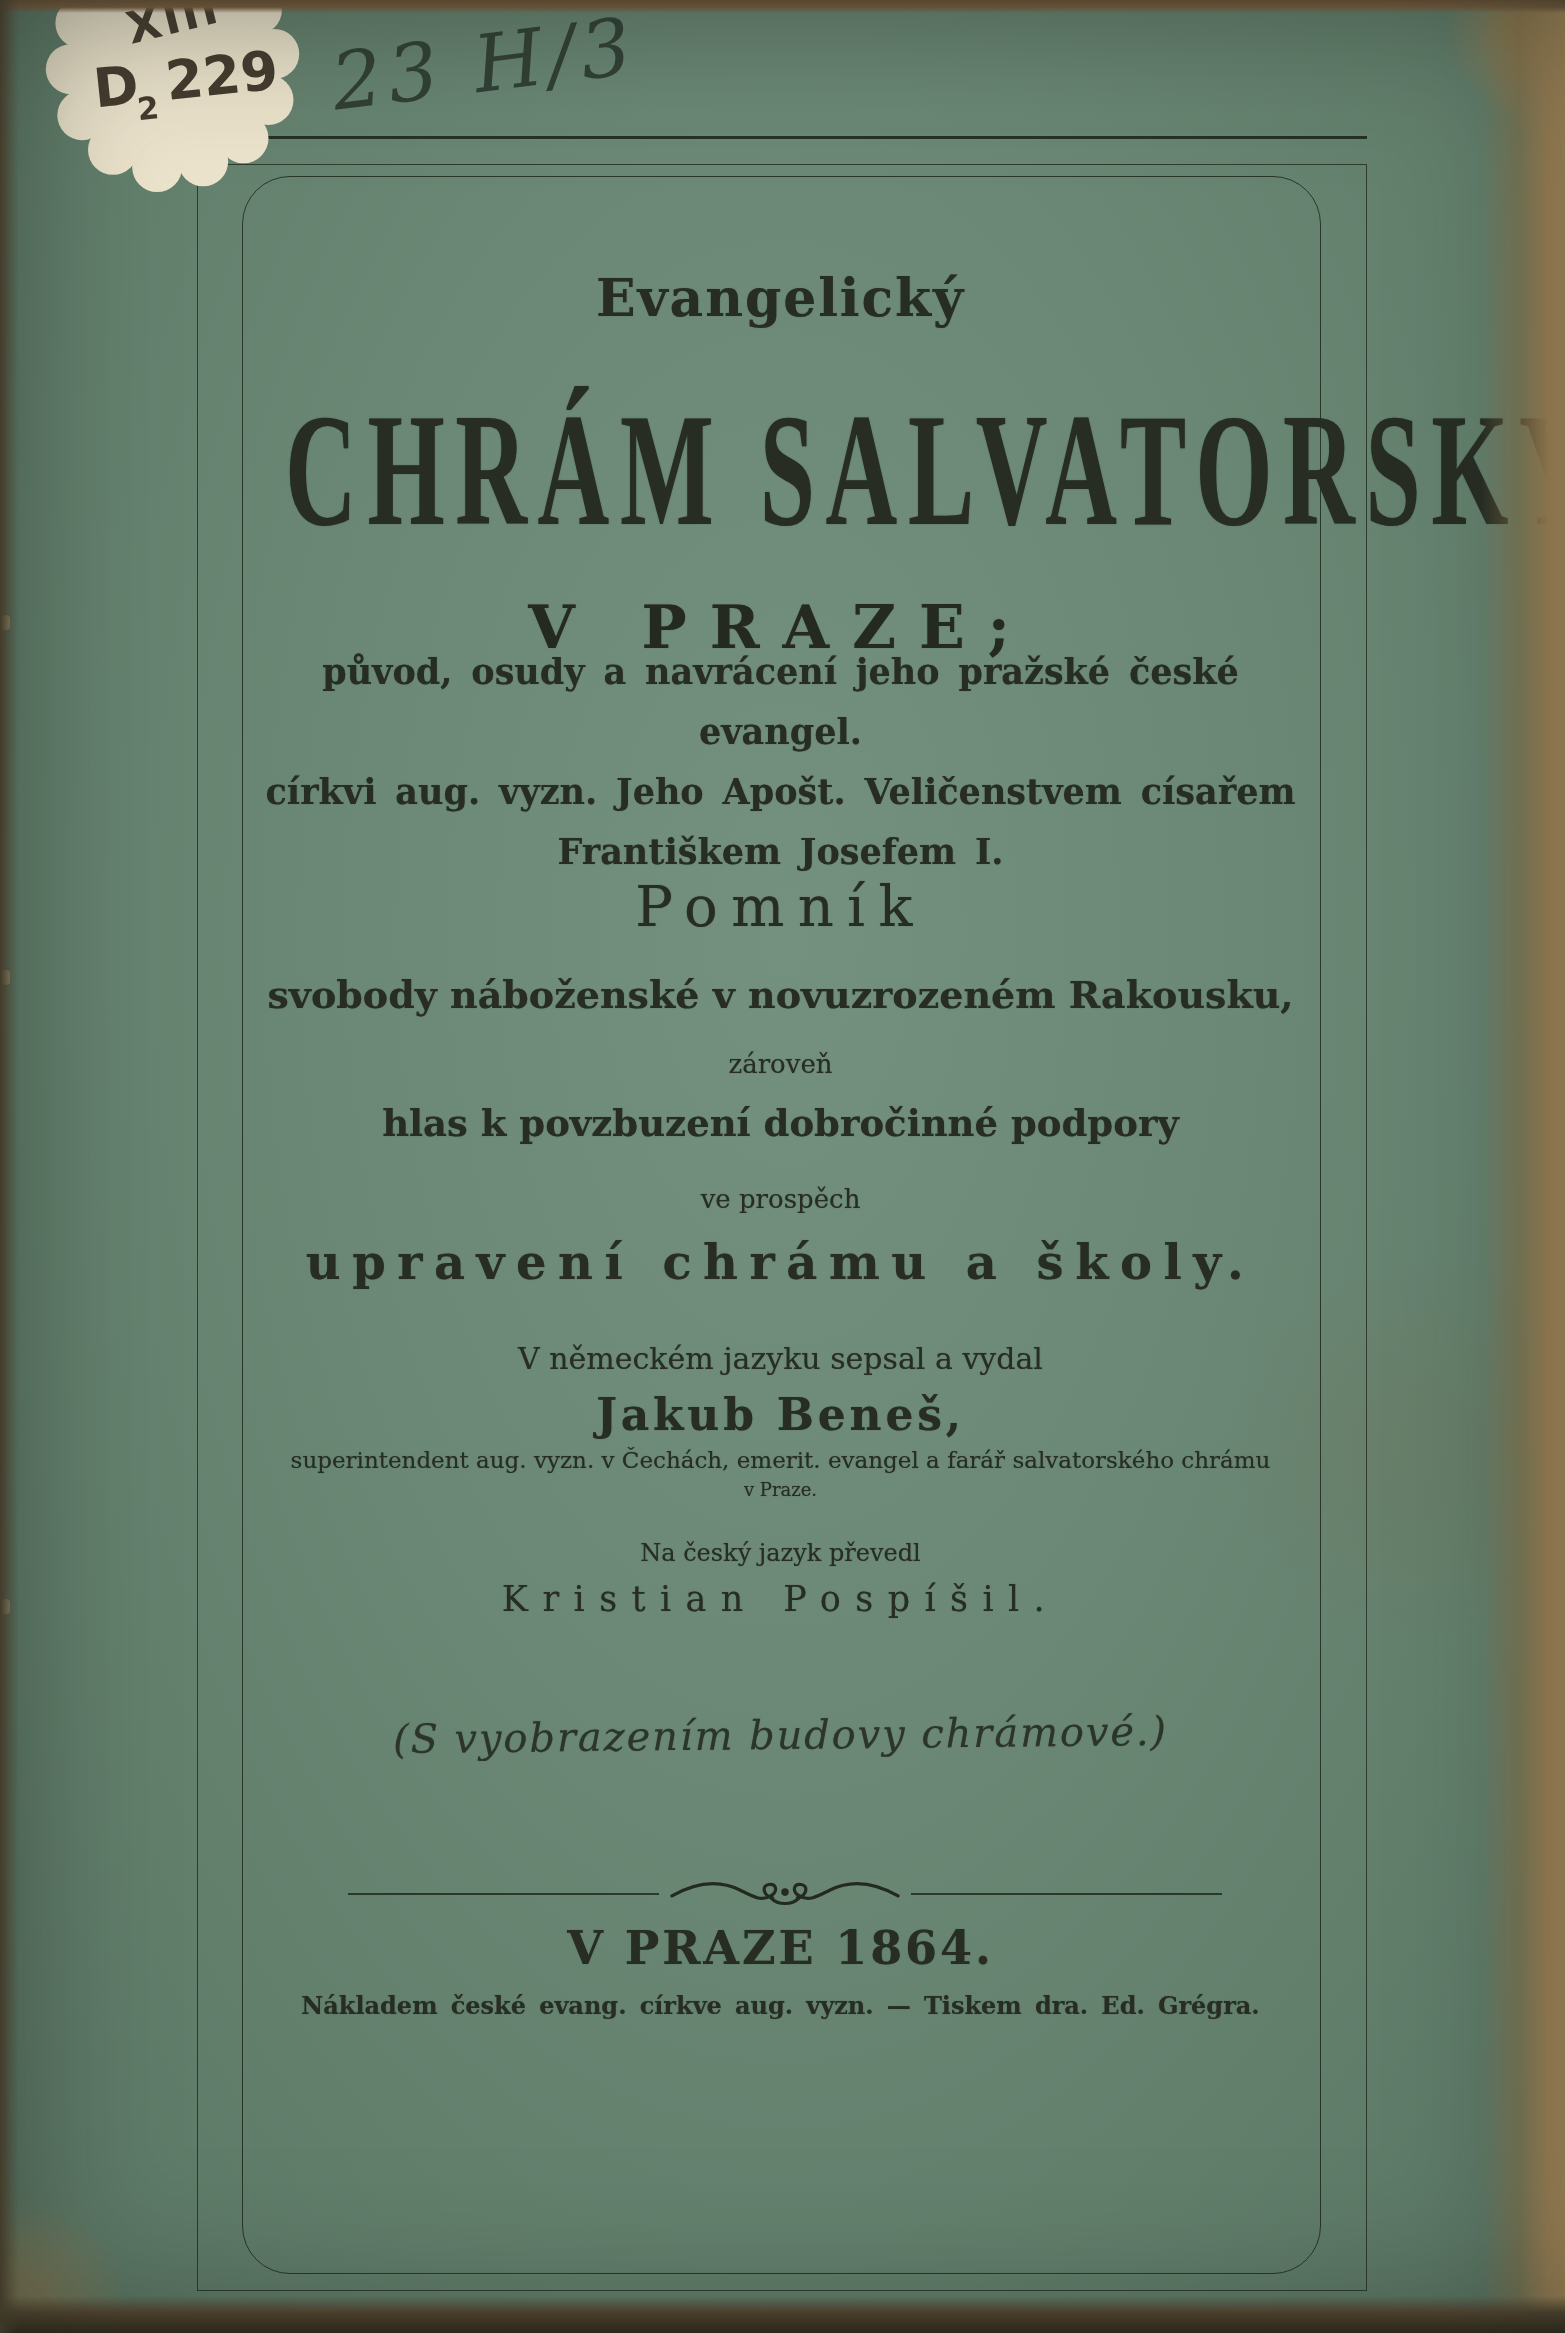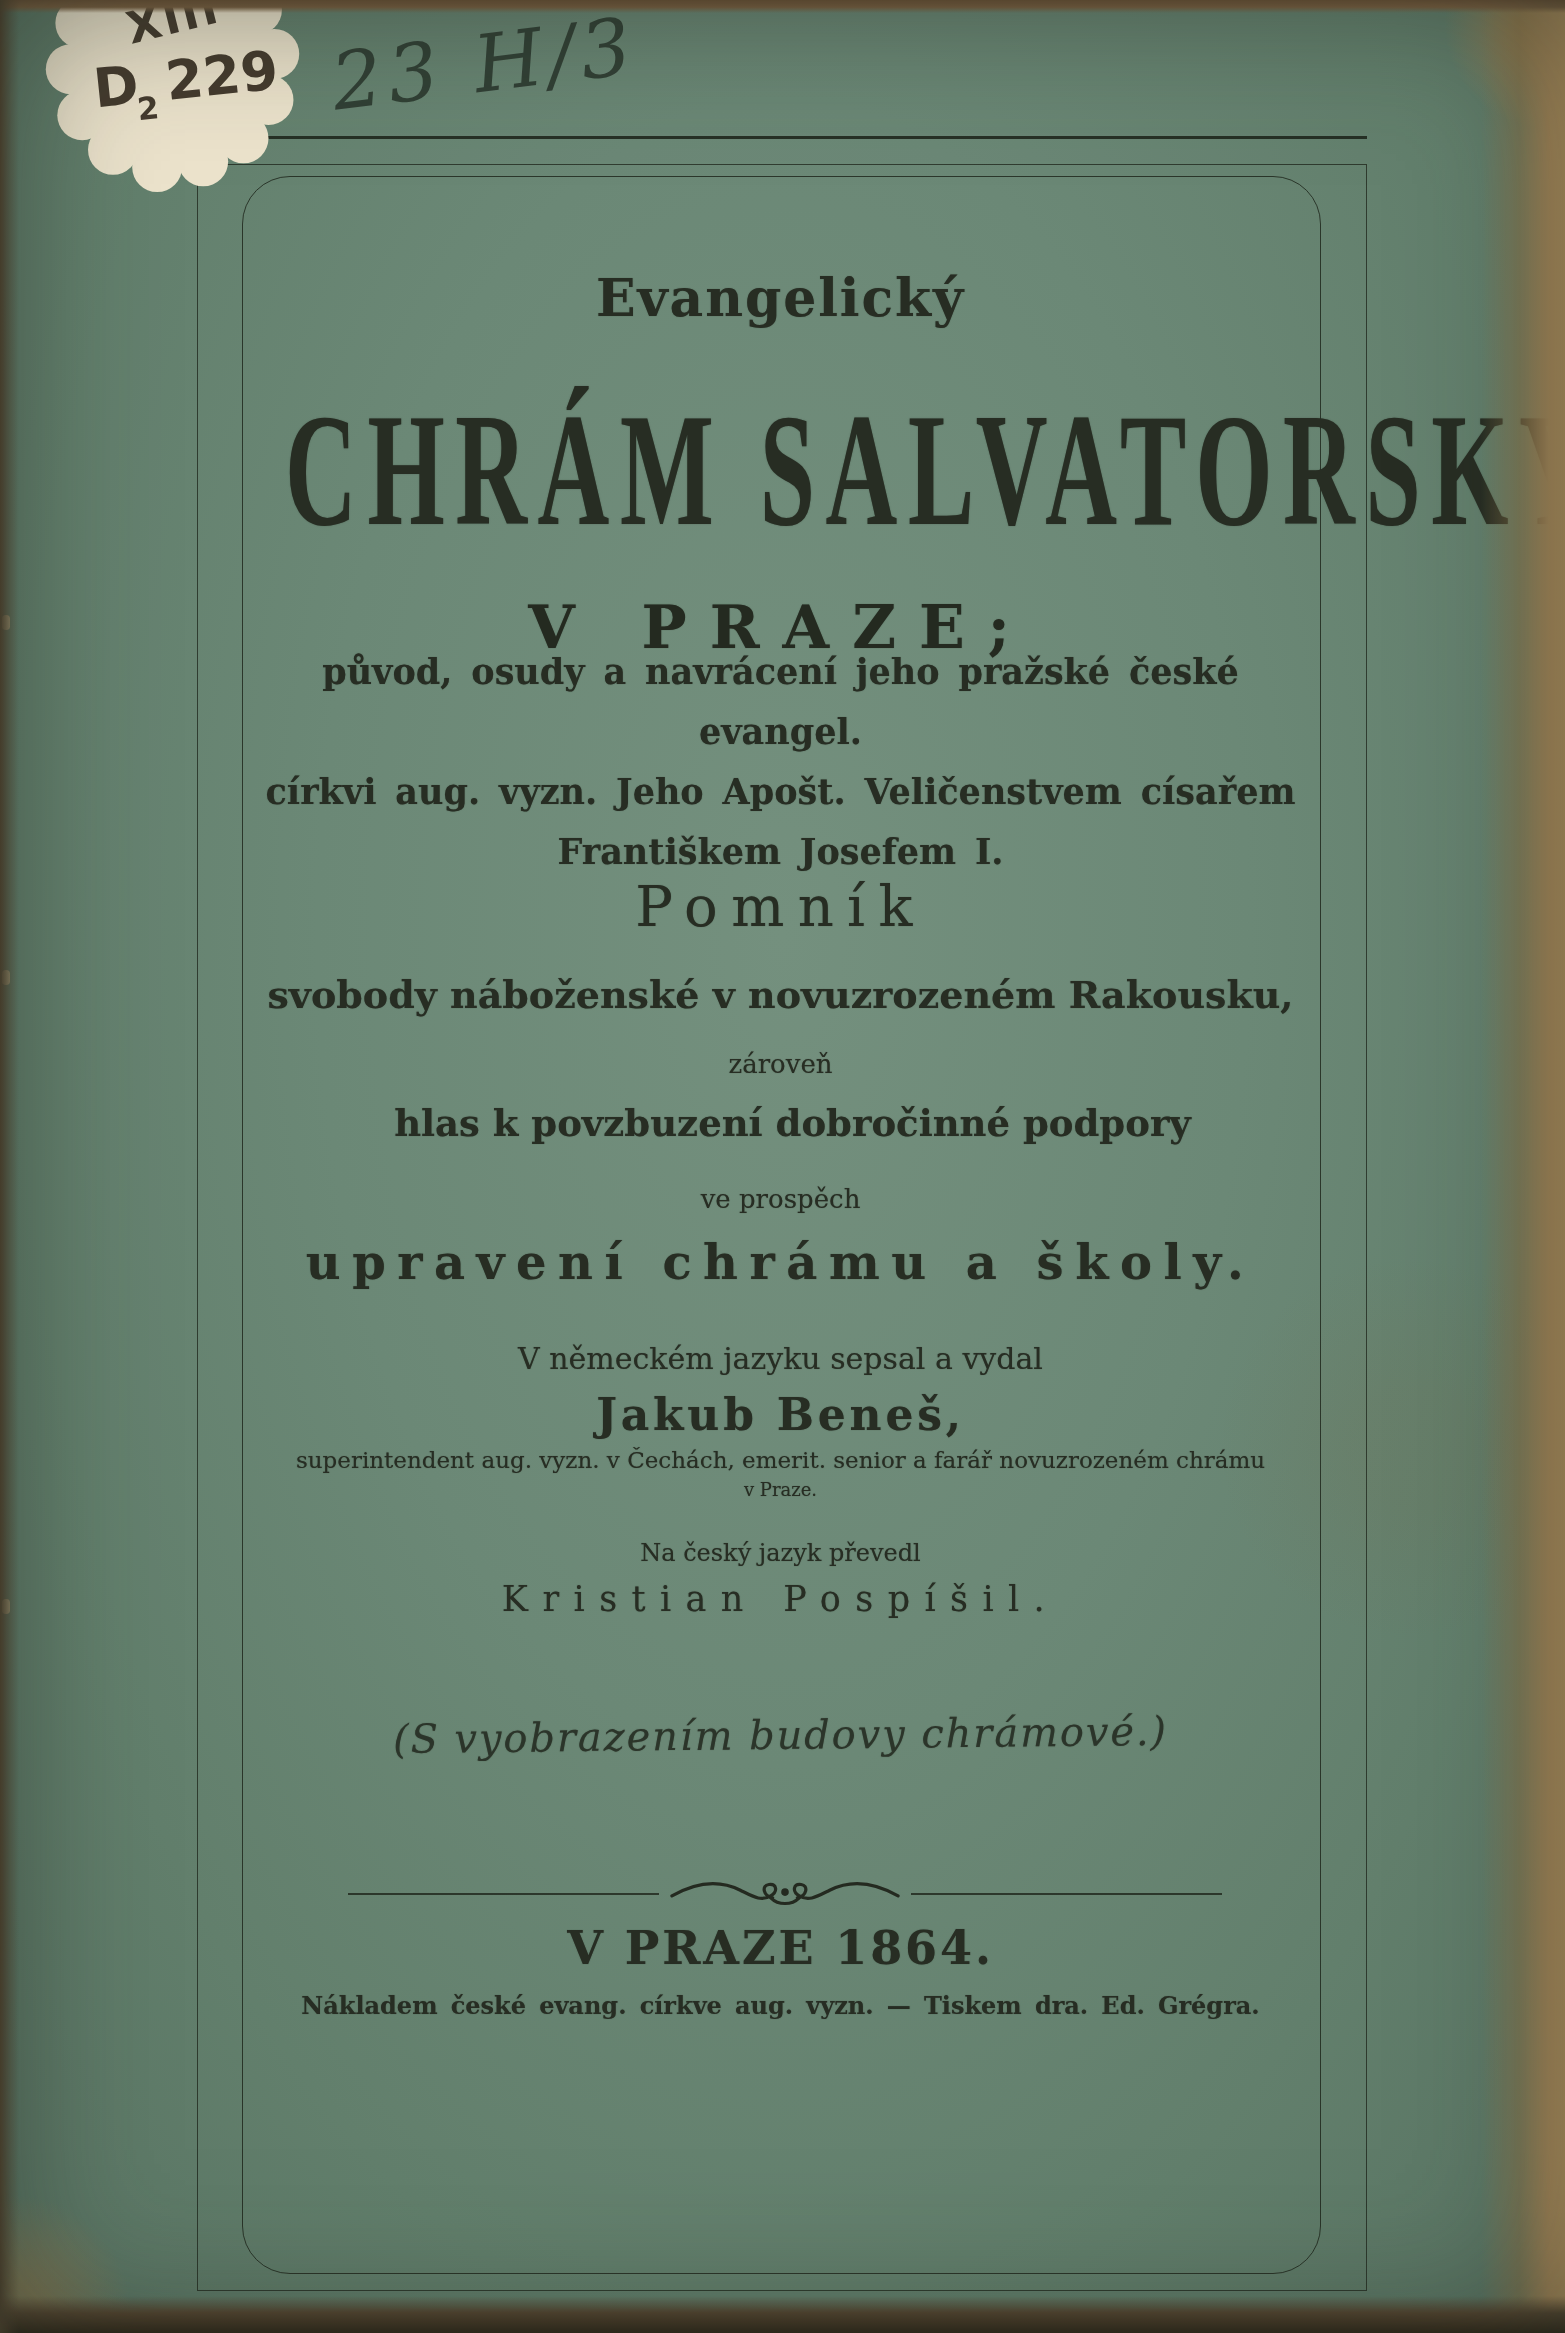--- a/index.html
+++ b/index.html
@@ -47,21 +47,21 @@
   .text-col{position:absolute;left:242px;top:0;width:1077px;}
   .line{position:absolute;left:0;width:100%;text-align:center;color:#272d23;text-shadow:0 0 1px rgba(33,40,30,.5);white-space:nowrap;}
 
   .overline{top:267px;font-size:52px;font-weight:bold;letter-spacing:1.9px;}
   .main-title{top:377px;font-family:"Liberation Serif",serif;font-weight:bold;font-size:108px;letter-spacing:11.5px;transform:scale(.92,1.5);transform-origin:50% 0;}
   .subtitle{top:548px;font-size:60px;font-weight:900;letter-spacing:23px;color:#242a20;margin-top:44px;}
   .desc{top:642px;font-size:35px;font-weight:bold;line-height:60px;word-spacing:6.7px;white-space:normal;}
   .pomnik{top:874px;font-size:56px;letter-spacing:13.4px;}
   .ded1{top:972px;font-size:38px;font-weight:bold;}
   .ded2{top:1049px;font-size:26px;}
-  .ded3{top:1101px;font-size:37px;font-weight:bold;margin-left:12px;}
+  .ded3{top:1101px;font-size:37px;font-weight:bold;}
   .ded4{top:1176px;font-size:26px;margin-top:8px;}
   .ded5{top:1234px;font-size:48px;font-weight:bold;letter-spacing:11.5px;}
   .auth-intro{top:1341px;font-size:30px;}
   .auth-name{top:1389px;font-size:44px;font-weight:bold;letter-spacing:3.8px;}
   .auth-t1{top:1447px;font-size:23px;}
   .auth-t2{top:1479px;font-size:18px;}
   .tr-intro{top:1539px;font-size:24px;}
   .tr-name{top:1579px;font-size:35px;letter-spacing:14.4px;}
   .note{top:1712px;font-size:40px;font-style:italic;letter-spacing:1.9px;transform:rotate(-.6deg);color:rgba(40,48,38,.88);}
 
@@ -123,21 +123,21 @@
 
     <div class="line pomnik">Pomník</div>
     <div class="line ded1">svobody náboženské v novuzrozeném Rakousku,</div>
     <div class="line ded2">zároveň</div>
     <div class="line ded3">hlas k povzbuzení dobročinné podpory</div>
     <div class="line ded4">ve prospěch</div>
     <div class="line ded5">upravení chrámu a školy.</div>
 
     <div class="line auth-intro">V německém jazyku sepsal a vydal</div>
     <div class="line auth-name">Jakub Beneš,</div>
-    <div class="line auth-t1">superintendent aug. vyzn. v Čechách, emerit. senior a farář novuzrozeném chrámu</div>
+    <div class="line auth-t1">superintendent aug. vyzn. v Čechách, emerit. evangel a farář salvatorského chrámu</div>
     <div class="line auth-t2">v Praze.</div>
 
     <div class="line tr-intro">Na český jazyk převedl</div>
     <div class="line tr-name">Kristian Pospíšil.</div>
 
     <div class="line note">(S vyobrazením budovy chrámové.)</div>
 
     <div class="divider">
       <div class="div-line"></div>
       <svg class="div-orn" viewBox="0 0 250 40">

